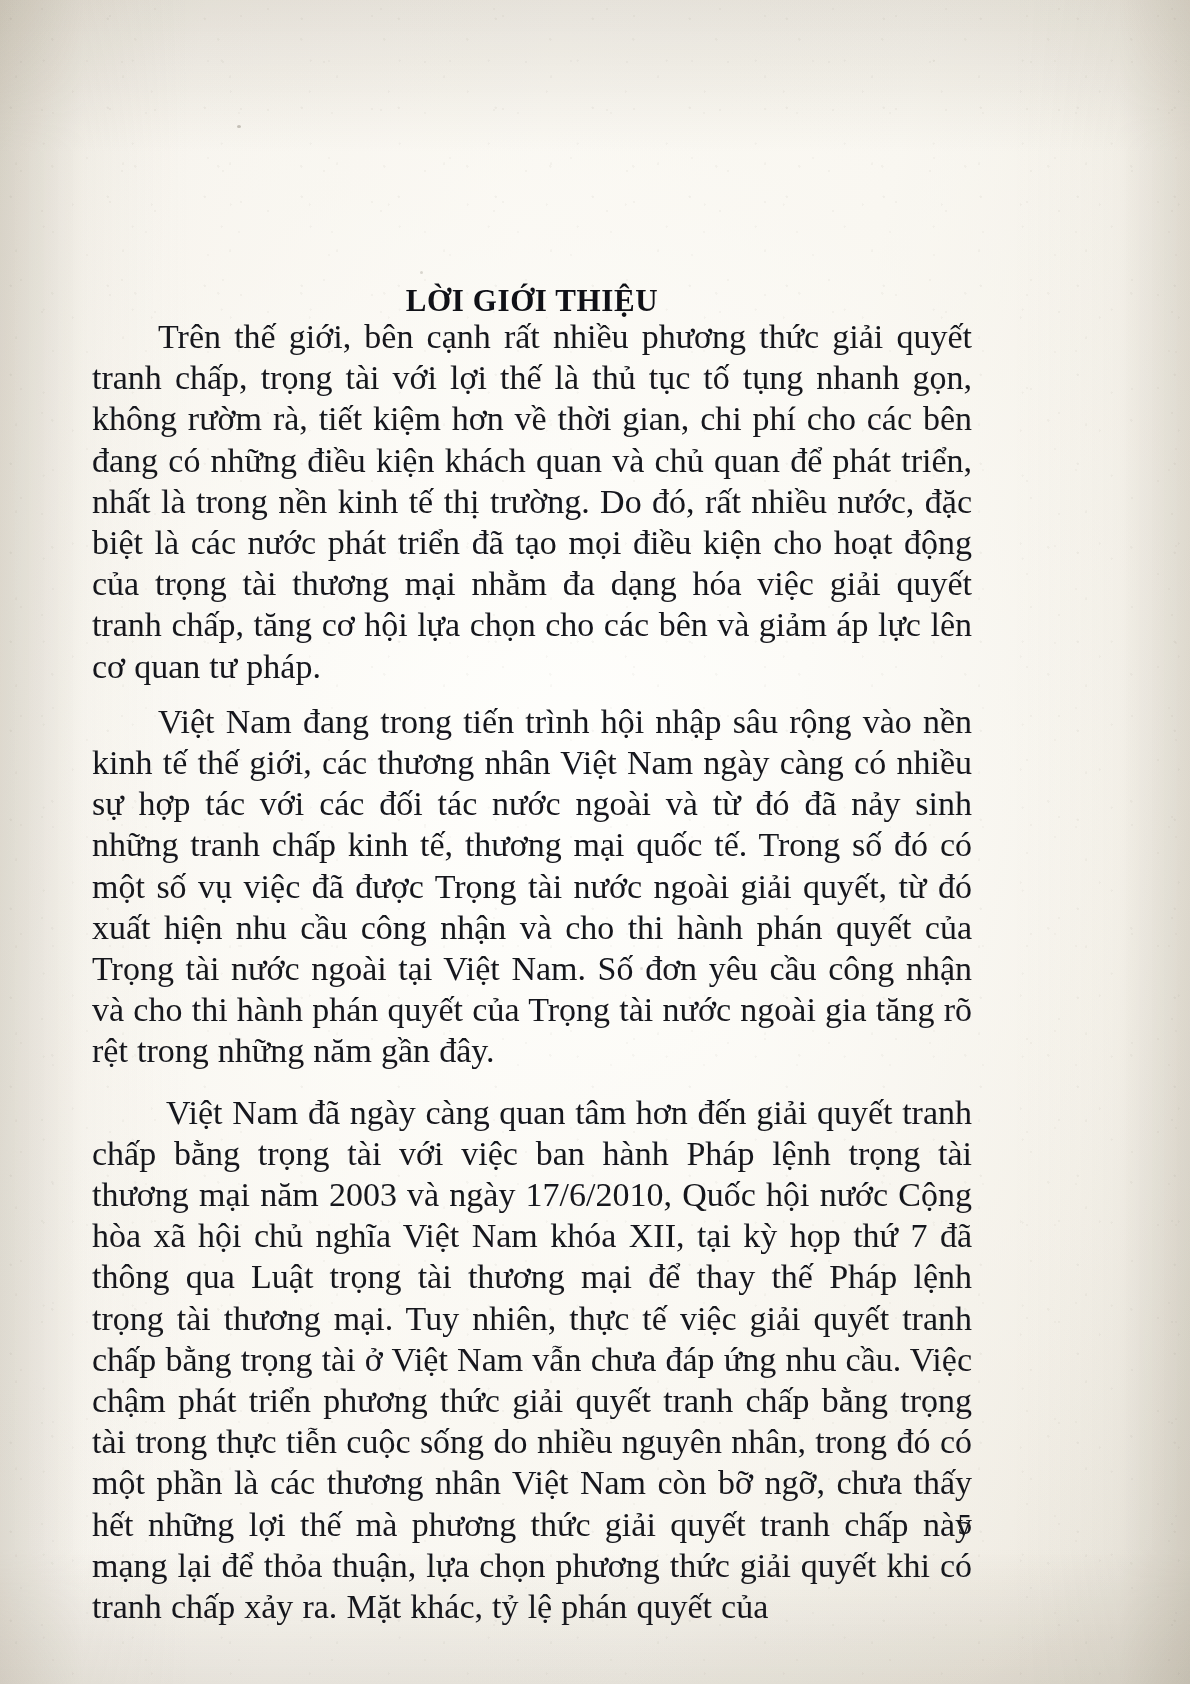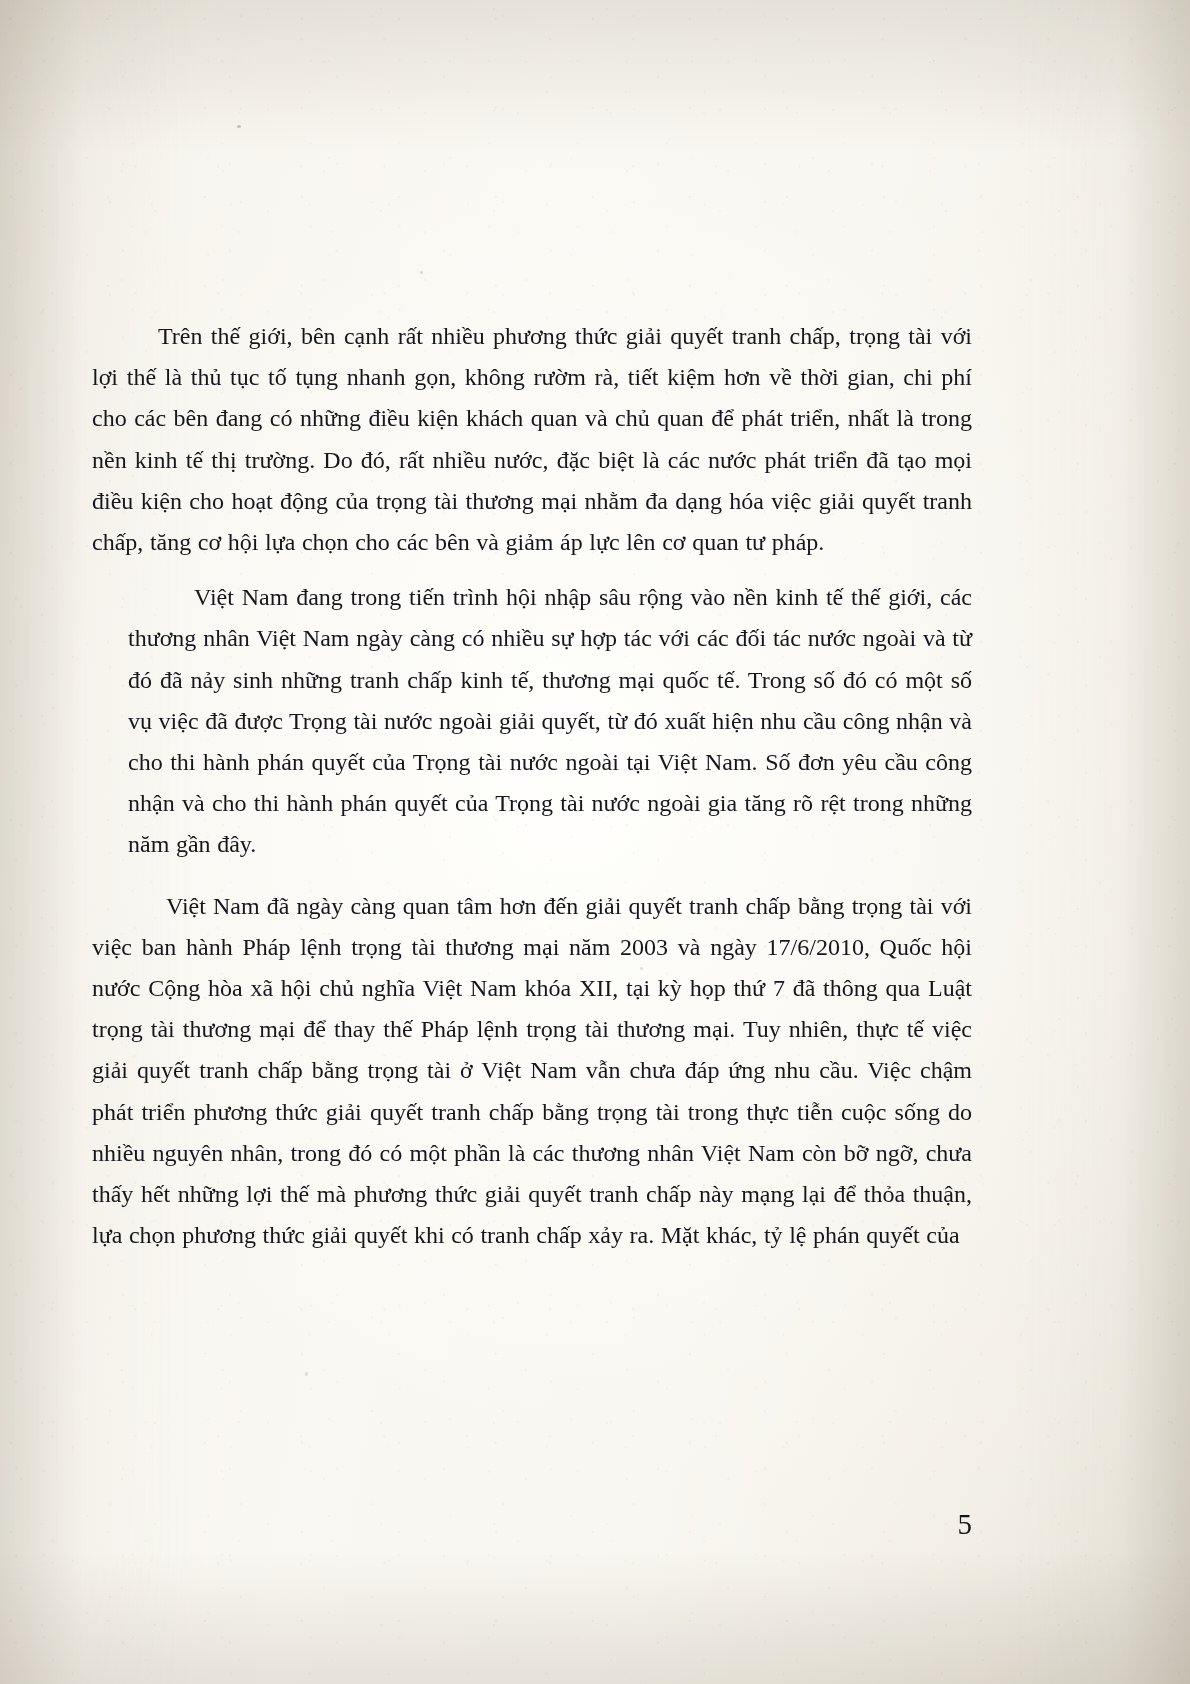--- a/index.html
+++ b/index.html
@@ -91,28 +91,28 @@
     position: absolute;
     top: 316px;
     left: 0;
     width: 880px;
   }
 
   .para {
     margin: 0 0 5px 0;
     text-align: justify;
     text-align-last: left;
-    font-size: 24px;
+    font-size: 34px;
     line-height: 41.2px;
     text-indent: 66px;
     color: #16171d;
     word-spacing: .6px;
   }
 
-  .para.p2 { margin-top: 14px; margin-left: 36px; }
+  .para.p2 { margin-top: 14px; }
   .para.p3 { margin-top: 20px; text-indent: 74px; }
 
   .page-number {
     position: absolute;
     top: 1508px;
     left: 0;
     width: 880px;
     text-align: right;
     font-size: 29px;
     color: #15161c;
@@ -126,20 +126,21 @@
   <div class="grain"></div>
   <div class="vignette"></div>
 
   <div class="speck" style="left:237px;top:125px;width:4px;height:3px;"></div>
   <div class="speck" style="left:420px;top:271px;width:3px;height:3px;opacity:.35;"></div>
   <div class="speck" style="left:640px;top:967px;width:3px;height:3px;opacity:.3;"></div>
   <div class="speck" style="left:305px;top:1372px;width:3px;height:4px;opacity:.3;"></div>
 
   <div class="content">
 
+    <h1 class="doc-title">LỜI GIỚI THIỆU</h1>
 
     <div class="body-text">
       <p class="para p1">Trên thế giới, bên cạnh rất nhiều phương thức giải quyết tranh chấp, trọng tài với lợi thế là thủ tục tố tụng nhanh gọn, không rườm rà, tiết kiệm hơn về thời gian, chi phí cho các bên đang có những điều kiện khách quan và chủ quan để phát triển, nhất là trong nền kinh tế thị trường. Do đó, rất nhiều nước, đặc biệt là các nước phát triển đã tạo mọi điều kiện cho hoạt động của trọng tài thương mại nhằm đa dạng hóa việc giải quyết tranh chấp, tăng cơ hội lựa chọn cho các bên và giảm áp lực lên cơ quan tư pháp.</p>
       <p class="para p2">Việt Nam đang trong tiến trình hội nhập sâu rộng vào nền kinh tế thế giới, các thương nhân Việt Nam ngày càng có nhiều sự hợp tác với các đối tác nước ngoài và từ đó đã nảy sinh những tranh chấp kinh tế, thương mại quốc tế. Trong số đó có một số vụ việc đã được Trọng tài nước ngoài giải quyết, từ đó xuất hiện nhu cầu công nhận và cho thi hành phán quyết của Trọng tài nước ngoài tại Việt Nam. Số đơn yêu cầu công nhận và cho thi hành phán quyết của Trọng tài nước ngoài gia tăng rõ rệt trong những năm gần đây.</p>
       <p class="para p3">Việt Nam đã ngày càng quan tâm hơn đến giải quyết tranh chấp bằng trọng tài với việc ban hành Pháp lệnh trọng tài thương mại năm 2003 và ngày 17/6/2010, Quốc hội nước Cộng hòa xã hội chủ nghĩa Việt Nam khóa XII, tại kỳ họp thứ 7 đã thông qua Luật trọng tài thương mại để thay thế Pháp lệnh trọng tài thương mại. Tuy nhiên, thực tế việc giải quyết tranh chấp bằng trọng tài ở Việt Nam vẫn chưa đáp ứng nhu cầu. Việc chậm phát triển phương thức giải quyết tranh chấp bằng trọng tài trong thực tiễn cuộc sống do nhiều nguyên nhân, trong đó có một phần là các thương nhân Việt Nam còn bỡ ngỡ, chưa thấy hết những lợi thế mà phương thức giải quyết tranh chấp này mạng lại để thỏa thuận, lựa chọn phương thức giải quyết khi có tranh chấp xảy ra. Mặt khác, tỷ lệ phán quyết của</p>
     </div>
 
     <div class="page-number">5</div>
 
   </div>

